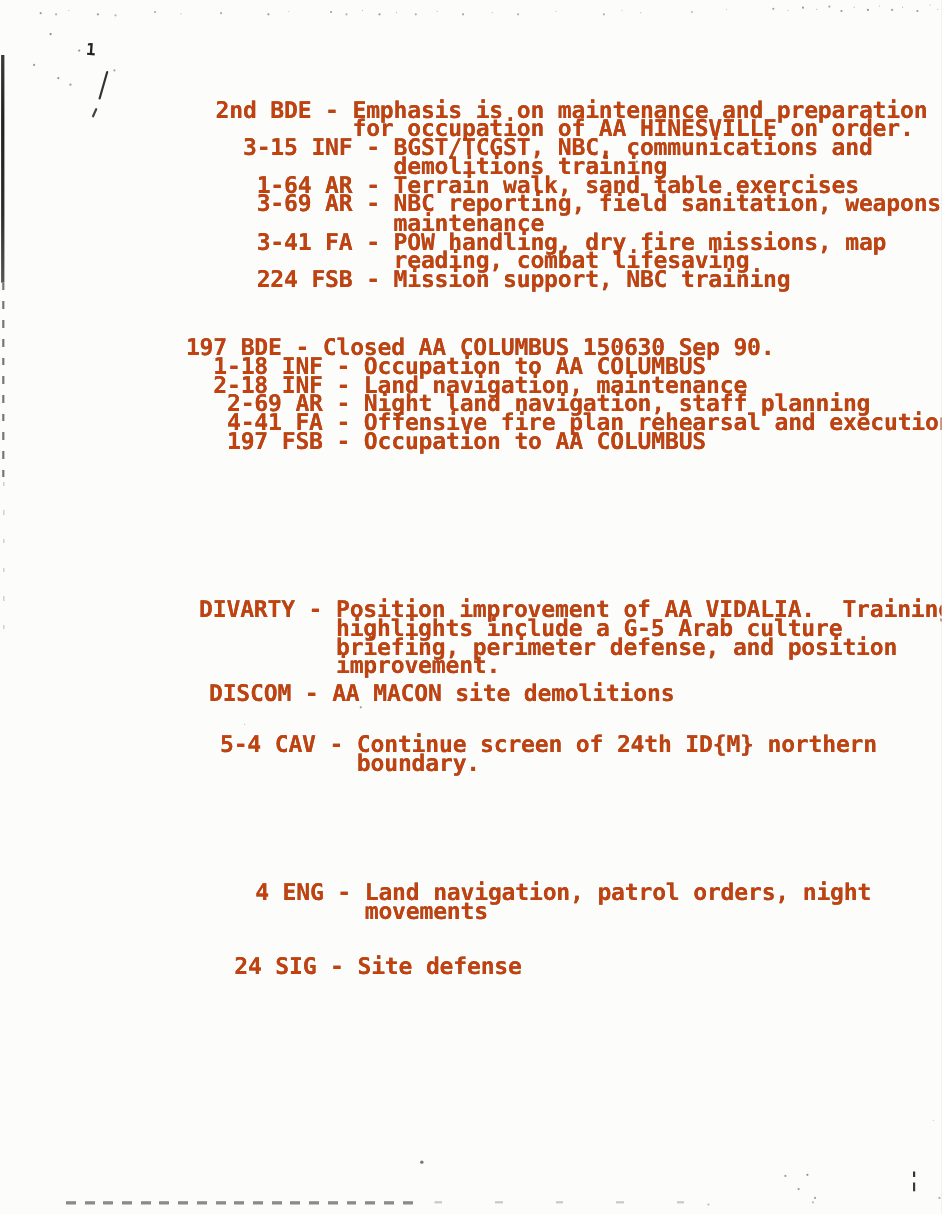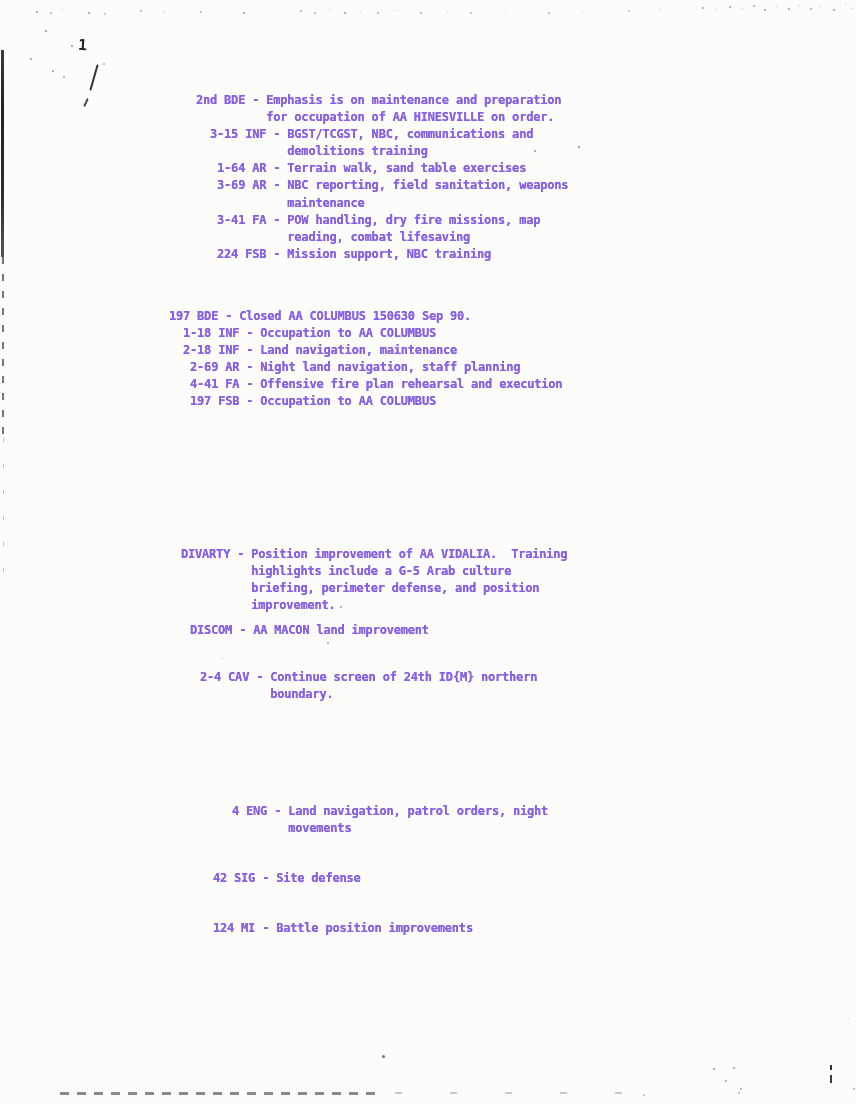--- a/index.html
+++ b/index.html
@@ -8,24 +8,24 @@
     width:856px;height:1104px;
     background:#fcfcfb;
     overflow:hidden;
     font-family:"DejaVu Sans Mono", monospace;
   }
   pre.sec{
     position:absolute;
     margin:0;
     font-family:"DejaVu Sans Mono", monospace;
     font-weight:bold;
-    font-size:12px;
+    font-size:21px;
     line-height:17.1px;
     letter-spacing:-0.2px;
-    color:#8b5cf6;
+    color:#c2410c;
     white-space:pre;
     text-shadow:0 0 0.5px rgba(20,20,20,.55);
   }
   .edge-line-solid{
     position:absolute;left:1px;top:50px;width:3px;height:207px;
     background:linear-gradient(180deg,#3a3a3a 0%,#222 30%,#2e2e2e 70%,#555 100%);
   }
   .edge-line-dashed{
     position:absolute;left:2px;top:257px;width:2px;height:178px;
     background:repeating-linear-gradient(180deg,#4a4a4a 0 7px,transparent 7px 17px);
@@ -93,27 +93,26 @@
   <pre class="sec" style="left:169px;top:308px">197 BDE - Closed AA COLUMBUS 150630 Sep 90.
   1-18 INF - Occupation to AA COLUMBUS
   2-18 INF - Land navigation, maintenance
    2-69 AR - Night land navigation, staff planning
    4-41 FA - Offensive fire plan rehearsal and execution
    197 FSB - Occupation to AA COLUMBUS</pre>
   <pre class="sec" style="left:181px;top:546px">DIVARTY - Position improvement of AA VIDALIA.  Training
           highlights include a G-5 Arab culture
           briefing, perimeter defense, and position
           improvement.</pre>
-  <pre class="sec" style="left:190px;top:622px">DISCOM - AA MACON land improvement</pre>
-  <pre class="sec" style="left:200px;top:669px">2-4 CAV - Continue screen of 24th ID{M} northern
+  <pre class="sec" style="left:190px;top:622px">DISCOM - AA MACON site demolitions</pre>
+  <pre class="sec" style="left:200px;top:669px">5-4 CAV - Continue screen of 24th ID{M} northern
           boundary.</pre>
   <pre class="sec" style="left:232px;top:803px">4 ENG - Land navigation, patrol orders, night
         movements</pre>
-  <pre class="sec" style="left:213px;top:870px">42 SIG - Site defense</pre>
-  <pre class="sec" style="left:213px;top:920px">124 MI - Battle position improvements</pre>
+  <pre class="sec" style="left:213px;top:870px">24 SIG - Site defense</pre>
 
 <div class="spk" style="left: 36px; top: 11px; width: 2px; height: 2px; opacity: 0.5;"></div>
     <div class="spk" style="left: 50px; top: 12px; width: 2px; height: 2px; opacity: 0.4;"></div>
     <div class="spk" style="left: 62px; top: 9px; width: 1px; height: 1px; opacity: 0.4;"></div>
     <div class="spk" style="left: 88px; top: 12px; width: 2px; height: 2px; opacity: 0.5;"></div>
     <div class="spk" style="left: 104px; top: 13px; width: 2px; height: 2px; opacity: 0.35;"></div>
     <div class="spk" style="left: 140px; top: 10px; width: 2px; height: 2px; opacity: 0.4;"></div>
     <div class="spk" style="left: 164px; top: 12px; width: 1px; height: 1px; opacity: 0.45;"></div>
     <div class="spk" style="left: 200px; top: 11px; width: 2px; height: 2px; opacity: 0.4;"></div>
     <div class="spk" style="left: 243px; top: 12px; width: 2px; height: 2px; opacity: 0.5;"></div>

